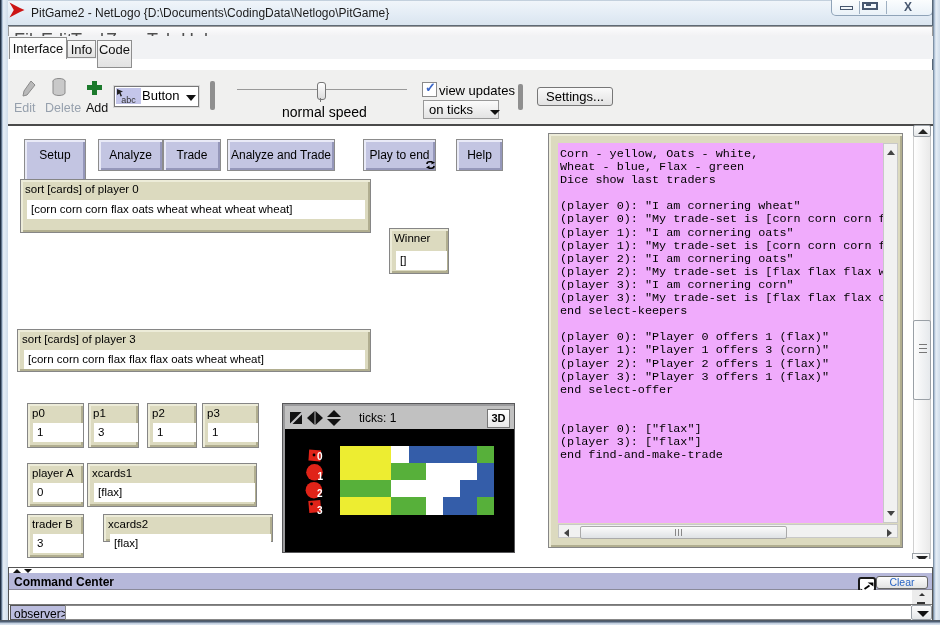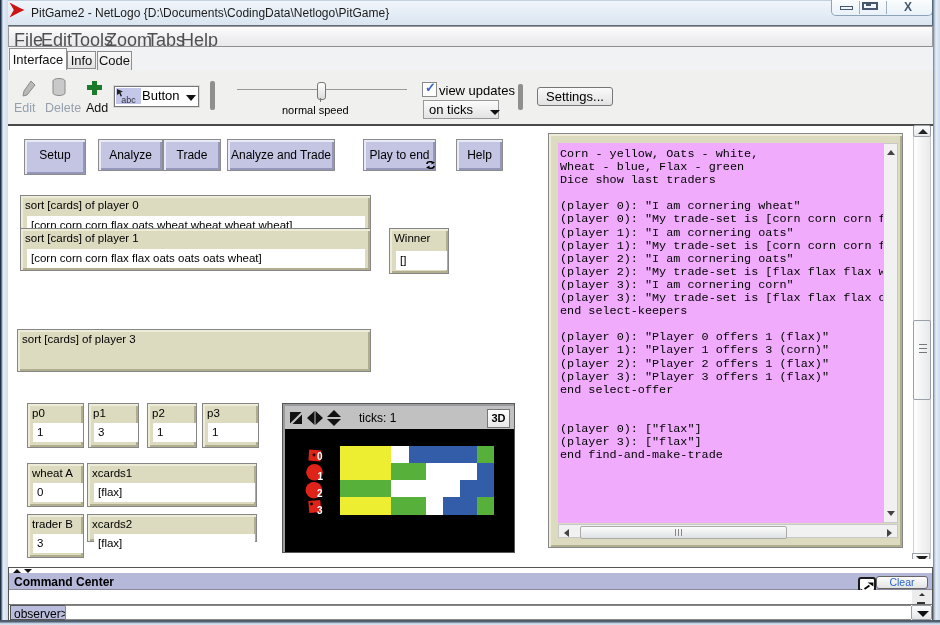--- a/index.html
+++ b/index.html
@@ -8,38 +8,38 @@
 #ttext{left:31px;top:6px;font-size:12px;color:#1b1b1b}
 #lbord{left:0;top:0;width:8px;height:625px;background:linear-gradient(90deg,#1d2b3f 0,#25354a 1px,#9fb4cc 2px,#e6eef6 45%,#cfdcea 100%)}
 #rbord{left:932px;top:0;width:8px;height:625px;background:linear-gradient(90deg,#4f5e6e 0,#5f6f80 1px,#9fb4cc 2px,#e6eef6 50%,#cfdcea 100%)}
 #bbord{left:0;top:620px;width:940px;height:5px;background:linear-gradient(#5a5a5a 0,#4a5a6e 1px,#54647a 2px,#b9c8da 3px,#e0e9f3 100%)}
 #wbtns{left:831px;top:0;width:102px;height:16px;background:linear-gradient(#fbfdfe,#e9f1f8);border:1px solid #8fa3b8;border-top:none;border-radius:0 0 5px 5px;box-sizing:border-box}
 .wdiv{top:1px;width:1px;height:13px;background:#9fb0c2}
 
 #menubar{left:8px;top:26px;width:925px;height:21px;background:linear-gradient(#fcfcfd,#f1f1f3 50%,#e9e9ec);border:1px solid #9a9a9a;border-bottom:1px solid #8f8f8f;box-sizing:border-box;color:#4f4f4f;font-size:18px}
 .mi{position:absolute;top:3px}
 
-#tabrow{left:8px;top:47px;width:925px;height:23px;background:#f1f2f4}
+#tabrow{left:8px;top:36px;width:925px;height:23px;background:#f1f2f4}
 .tab{position:absolute;box-sizing:border-box;border:1px solid #8e8e8e;background:linear-gradient(#f8f8f8,#e2e2e2);font-size:13px;color:#111;text-align:center}
 #tab0{left:1px;top:1px;width:58px;height:22px;background:#fcfcfc;border-bottom:none;line-height:21px;font-size:13px}
 #tab1{left:59px;top:4px;width:29px;height:18px;line-height:17px}
 #tab2{left:89px;top:4px;width:35px;height:28px;line-height:17px}
 
 #toolbar{left:8px;top:70px;width:925px;height:56px;background:#f0f0ef;border-bottom:2px solid #4a4a4a;box-sizing:border-box}
 .tlabel{position:absolute;font-size:12.5px;color:#96a0ad}
 #addlabel{color:#111}
 #wsel{left:106px;top:16px;width:85px;height:21px;background:#fff;border:1px solid #777;box-shadow:0 0 0 1px #d8d8d8;box-sizing:border-box}
 #wselin{left:1px;top:1px;width:25px;height:16px;background:#c4c6ea;font-size:9px;color:#333;text-align:center;line-height:24px}
 #wseltxt{left:27px;top:1px;font-size:13px;color:#000}
 #wselarr{left:71px;top:8px;width:0;height:0;border-left:5px solid transparent;border-right:5px solid transparent;border-top:6px solid #111}
 .vsep{background:#8f8f8f;width:5px}
 #slidtrack{left:229px;top:19px;width:170px;height:1px;background:#999}
 #slidthumb{left:309px;top:12px;width:7px;height:16px;background:linear-gradient(#fff,#dcdcdc);border:1px solid #777;border-radius:3px}
 #slidtail{left:312px;top:28px;width:1px;height:4px;background:#777}
-#normspeed{left:274px;top:34px;font-size:11px;color:#000}
+#normspeed{left:274px;top:34px;font-size:14px;color:#000}
 #cb{left:414px;top:12px;width:13px;height:13px;background:#fff;border:1px solid #8a8a8a}
 #cbchk{left:417px;top:10px;font-size:13px;color:#3a66c8;font-weight:bold}
 #vulabel{left:431px;top:13px;font-size:13px;color:#000}
 #onticks{left:415px;top:30px;width:76px;height:19px;background:linear-gradient(#fbfbfb,#e3e3e3);border:1px solid #999;box-sizing:border-box;font-size:13px;padding:1px 0 0 5px}
 #onticksarr{left:66px;top:9px;width:0;height:0;border-left:5px solid transparent;border-right:5px solid transparent;border-top:5px solid #111}
 #settings{left:529px;top:17px;width:76px;height:19px;background:linear-gradient(#fafafa,#e2e2e2);border:1px solid #777;border-radius:3px;box-sizing:border-box;font-size:13px;text-align:center;line-height:17px}
 
 #iface{left:8px;top:126px;width:925px;height:437px;background:#fff}
 .btn{position:absolute;box-sizing:border-box;background:#c3c5e2;border:1px solid #8c8c8c;box-shadow:inset 2px 2px 0 #e9eaf7,inset -2px -2px 0 #9597ba;font-size:12px;color:#000;text-align:center}
 .mon{position:absolute;box-sizing:border-box;background:#dcdabf;border:1px solid #868686;box-shadow:inset 2px 2px 0 #edecd9,inset -2px -2px 0 #b1ae90}
@@ -131,42 +131,39 @@
     <div class="ab" id="cbchk">✓</div>
     <div class="ab" id="vulabel">view updates</div>
     <div class="ab" id="onticks">on ticks
       <div class="ab" id="onticksarr"></div>
     </div>
     <div class="ab vsep" style="left:510px;top:14px;height:26px;border-radius:2px"></div>
     <div class="ab" id="settings">Settings...</div>
   </div>
 
   <div class="ab" id="iface">
-    <div class="btn" style="left:16px;top:13px;width:62px;height:36px;line-height:30px">Setup</div>
+    <div class="btn" style="left:16px;top:13px;width:62px;height:48px;line-height:30px">Setup</div>
     <div class="btn" style="left:90px;top:13px;width:65px;height:32px;line-height:30px">Analyze</div>
     <div class="btn" style="left:155px;top:13px;width:58px;height:32px;line-height:30px">Trade</div>
     <div class="btn" style="left:219px;top:13px;width:108px;height:32px;line-height:30px">Analyze and Trade</div>
     <div class="btn" style="left:355px;top:13px;width:73px;height:32px;line-height:30px">Play to end<svg style="position:absolute;right:0px;bottom:1px" width="9" height="8" viewBox="0 0 9 8">
           <path d="M1,3 Q1,0.8 3.5,0.8 L6,0.8" stroke="#000" stroke-width="1.6" fill="none"></path>
           <path d="M5.5,0 L9,1.6 L5.5,3.4 Z" fill="#000"></path>
           <path d="M8,5 Q8,7.2 5.5,7.2 L3,7.2" stroke="#000" stroke-width="1.6" fill="none"></path>
           <path d="M3.5,4.6 L0,6.4 L3.5,8 Z" fill="#000"></path>
         </svg></div>
     <div class="btn" style="left:448px;top:13px;width:47px;height:32px;line-height:30px">Help</div>
 
-    <div class="mon" style="left:12px;top:69px;width:351px;height:54px">
+    <div class="mon" style="left:12px;top:53px;width:351px;height:54px">
       <div class="mlabel">sort [cards] of player 0</div>
       <div class="mval" style="left:6px;top:20px;width:334px;height:19px;line-height:19px">[corn corn corn flax oats wheat wheat wheat wheat]</div>
     </div>
-    <div class="mon" style="left:12px;top:102px;width:351px;height:43px">
-      <div class="mlabel">sort [cards] of player 1</div>
-      <div class="mval" style="left:6px;top:20px;width:334px;height:19px;line-height:19px">[corn corn corn flax flax oats oats oats wheat]</div>
-    </div>
     <div class="mon" style="left:9px;top:203px;width:354px;height:43px">
       <div class="mlabel">sort [cards] of player 3</div>
+      <div class="mval" style="left:6px;top:20px;width:337px;height:19px;line-height:19px">[corn corn corn flax flax flax oats wheat wheat]</div>
     </div>
     <div class="mon" style="left:381px;top:102px;width:60px;height:46px">
       <div class="mlabel">Winner</div>
       <div class="mval" style="left:6px;top:22px;width:47px;height:19px;line-height:19px">[]</div>
     </div>
 
     <div class="mon" style="left:19px;top:277px;width:57px;height:45px">
       <div class="mlabel">p0</div>
       <div class="mval" style="left:5px;top:19px;width:46px;height:19px;line-height:19px">1</div>
     </div>
@@ -176,32 +173,32 @@
     </div>
     <div class="mon" style="left:139px;top:277px;width:50px;height:45px">
       <div class="mlabel">p2</div>
       <div class="mval" style="left:5px;top:19px;width:39px;height:19px;line-height:19px">1</div>
     </div>
     <div class="mon" style="left:194px;top:277px;width:57px;height:45px">
       <div class="mlabel">p3</div>
       <div class="mval" style="left:5px;top:19px;width:46px;height:19px;line-height:19px">1</div>
     </div>
     <div class="mon" style="left:19px;top:337px;width:57px;height:44px">
-      <div class="mlabel">wheat A</div>
+      <div class="mlabel">player A</div>
       <div class="mval" style="left:5px;top:19px;width:46px;height:19px;line-height:19px">0</div>
     </div>
     <div class="mon" style="left:79px;top:337px;width:170px;height:44px">
       <div class="mlabel">xcards1</div>
       <div class="mval" style="left:6px;top:19px;width:157px;height:19px;line-height:19px">[flax]</div>
     </div>
     <div class="mon" style="left:19px;top:388px;width:57px;height:44px">
       <div class="mlabel">trader B</div>
       <div class="mval" style="left:5px;top:19px;width:46px;height:19px;line-height:19px">3</div>
     </div>
-    <div class="mon" style="left:79px;top:388px;width:170px;height:28px">
+    <div class="mon" style="left:95px;top:388px;width:170px;height:28px">
       <div class="mlabel">xcards2</div>
       <div class="mval" style="left:6px;top:19px;width:157px;height:19px;line-height:19px">[flax]</div>
     </div>
 
     <div class="ab" id="view">
       <div class="ab" id="vhead">
         <svg class="ab" style="left:5px;top:3px" width="52" height="18" viewBox="0 0 52 18">
           <rect x="0" y="3" width="12" height="12" fill="#111"></rect>
           <line x1="0.5" y1="15.5" x2="12.5" y2="3.5" stroke="#c2c2c4" stroke-width="2.2"></line>
           <path d="M17,9 L24.5,2 L24.5,16 Z" fill="#111"></path>

